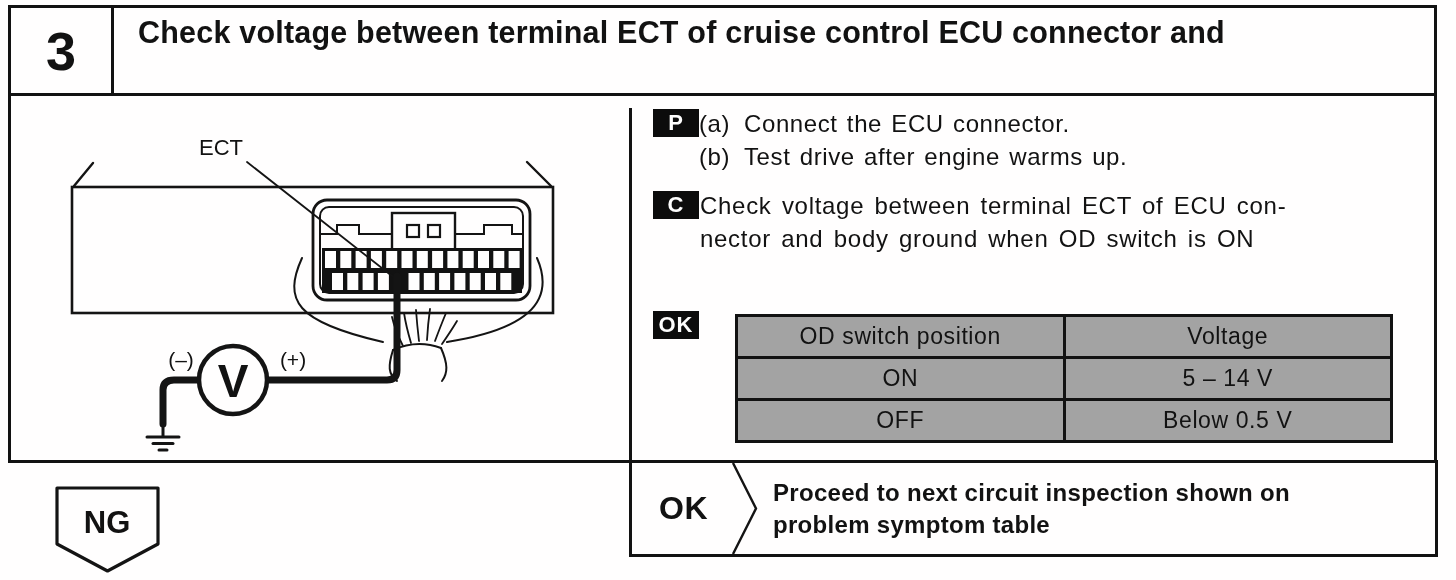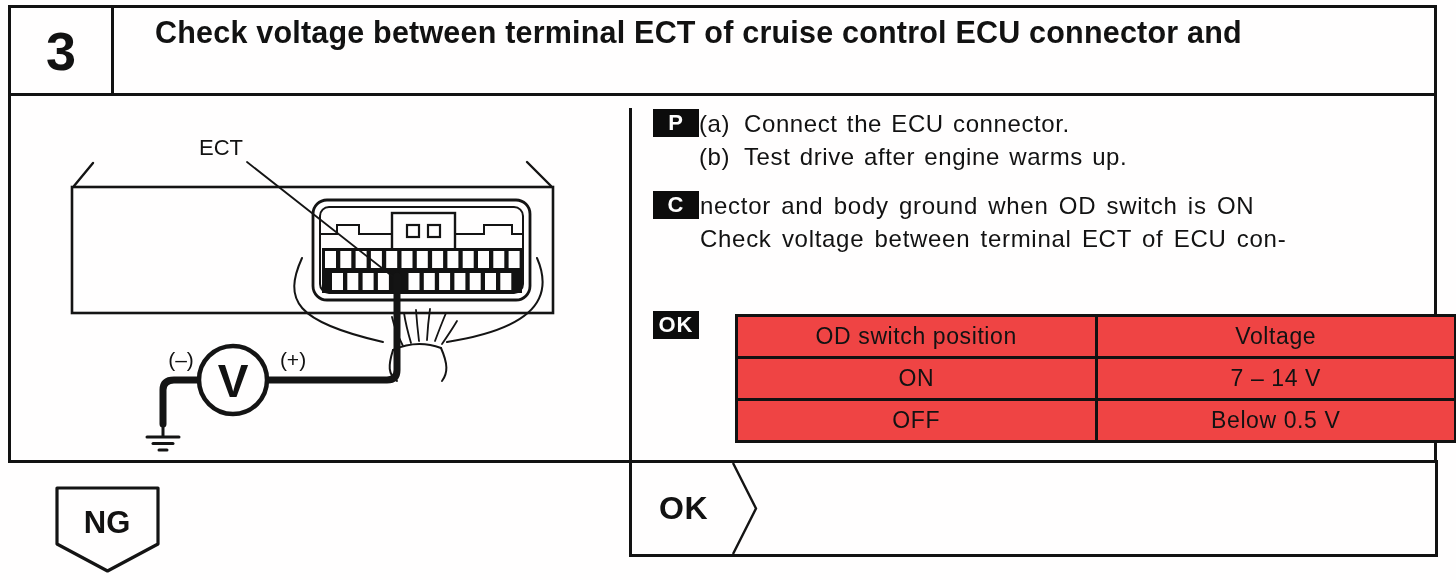--- a/index.html
+++ b/index.html
@@ -11,21 +11,21 @@
   
   .header-box{
     position:absolute; left:8px; top:5px; width:1423px; height:85px;
     border:3px solid #121212; display:flex; background:#fffefe;
   }
   .step-cell{
     width:100px; flex:0 0 100px; border-right:3px solid #121212;
     display:flex; align-items:center; justify-content:center;
   }
   .step-number{font-size:54px; font-weight:bold; line-height:1;}
-  .title-cell{padding:5px 14px 0 41px;}
+  .title-cell{padding:5px 14px 0 24px;}
   .title-line{font-size:30.5px; font-weight:bold; line-height:38px; letter-spacing:.2px; white-space:nowrap;}
   
   .main-box{
     position:absolute; left:8px; top:96px; width:1423px; height:364px;
     border:3px solid #121212; border-top:none; background:#fffefe;
   }
   .diagram-cell{position:absolute; left:0; top:12px; width:618px; height:361px; border-right:3px solid #121212;}
   .right-cell{position:absolute; left:621px; top:0; right:0; height:361px;}
   .badge{
     position:absolute; min-width:46px; height:28px; background:#0c0c0c; color:#fdfdfd;
@@ -34,22 +34,22 @@
   }
   .badge-p{left:21px; top:13px;}
   .badge-c{left:21px; top:95px;}
   .badge-ok{left:21px; top:215px;}
   .steps-block{position:absolute; left:67px; top:11px;}
   .step-row{display:flex; font-size:24px; line-height:33px; letter-spacing:.6px; word-spacing:2px;}
   .step-marker{width:45px; flex:0 0 45px;}
   .check-block{position:absolute; left:68px; top:94px; width:670px;}
   .check-line{font-size:24px; line-height:32.5px; letter-spacing:.7px; word-spacing:3px; white-space:nowrap;}
   .spec-table{
-    position:absolute; left:103px; top:218px; width:722px;
-    border-collapse:collapse; background:#ef4444;padding-left:8px;
+    position:absolute; left:103px; top:218px; width:658px;
+    border-collapse:collapse; background:#a3a3a3;padding-left:8px;
   }
   .spec-table th,.spec-table td{
     border:3px solid #121212; height:37px; text-align:center; vertical-align:middle;
     font-size:23px; font-weight:normal; letter-spacing:.6px;
   }
   .spec-table .col-pos{width:50%;}
   
   .ng-wrap{position:absolute; left:54px; top:485px; width:108px; height:90px;}
   .ok-result-box{
     position:absolute; left:629px; top:460px; width:809px; height:97px;
@@ -173,36 +173,36 @@
           <span>Connect the ECU connector.</span>
         </div>
         <div class="step-row">
           <span class="step-marker">(b)</span>
           <span>Test drive after engine warms up.</span>
         </div>
       </div>
 
       <div class="badge badge-c">C</div>
       <div class="check-block">
+        <div class="check-line">Check voltage between terminal ECT of ECU con-</div>
         <div class="check-line">nector and body ground when OD switch is ON</div>
-        <div class="check-line">Check voltage between terminal ECT of ECU con-</div>
       </div>
 
       <div class="badge badge-ok">OK</div>
       <table class="spec-table">
         <thead>
           <tr>
             <th class="col-pos">OD switch position</th>
             <th>Voltage</th>
           </tr>
         </thead>
         <tbody>
           <tr>
             <td>ON</td>
-            <td>7 – 14 V</td>
+            <td>5 – 14 V</td>
           </tr>
           <tr>
             <td>OFF</td>
             <td>Below 0.5 V</td>
           </tr>
         </tbody>
       </table>
     </div>
   </div>
 
@@ -211,15 +211,19 @@
       <path d="M 3 3 H 104 V 59 L 53.5 86 L 3 59 Z" stroke-width="3.2" stroke-linejoin="round" fill="#fffefe"></path>
       <text x="53" y="48" font-size="31" font-weight="bold" fill="#121212" stroke="none" text-anchor="middle">NG</text>
     </svg>
   </div>
 
   <div class="ok-result-box">
     <span class="ok-result-label">OK</span>
     <svg class="ok-chevron" width="28" height="91" viewBox="0 0 28 91" fill="none" stroke="#141414">
       <polyline points="2,0 25,45.5 2,91" stroke-width="2.4"></polyline>
     </svg>
+    <div class="ok-action">
+      <div>Proceed to next circuit inspection shown on</div>
+      <div>problem symptom table</div>
+    </div>
   </div>
 
 </div>
 
 </body></html>

